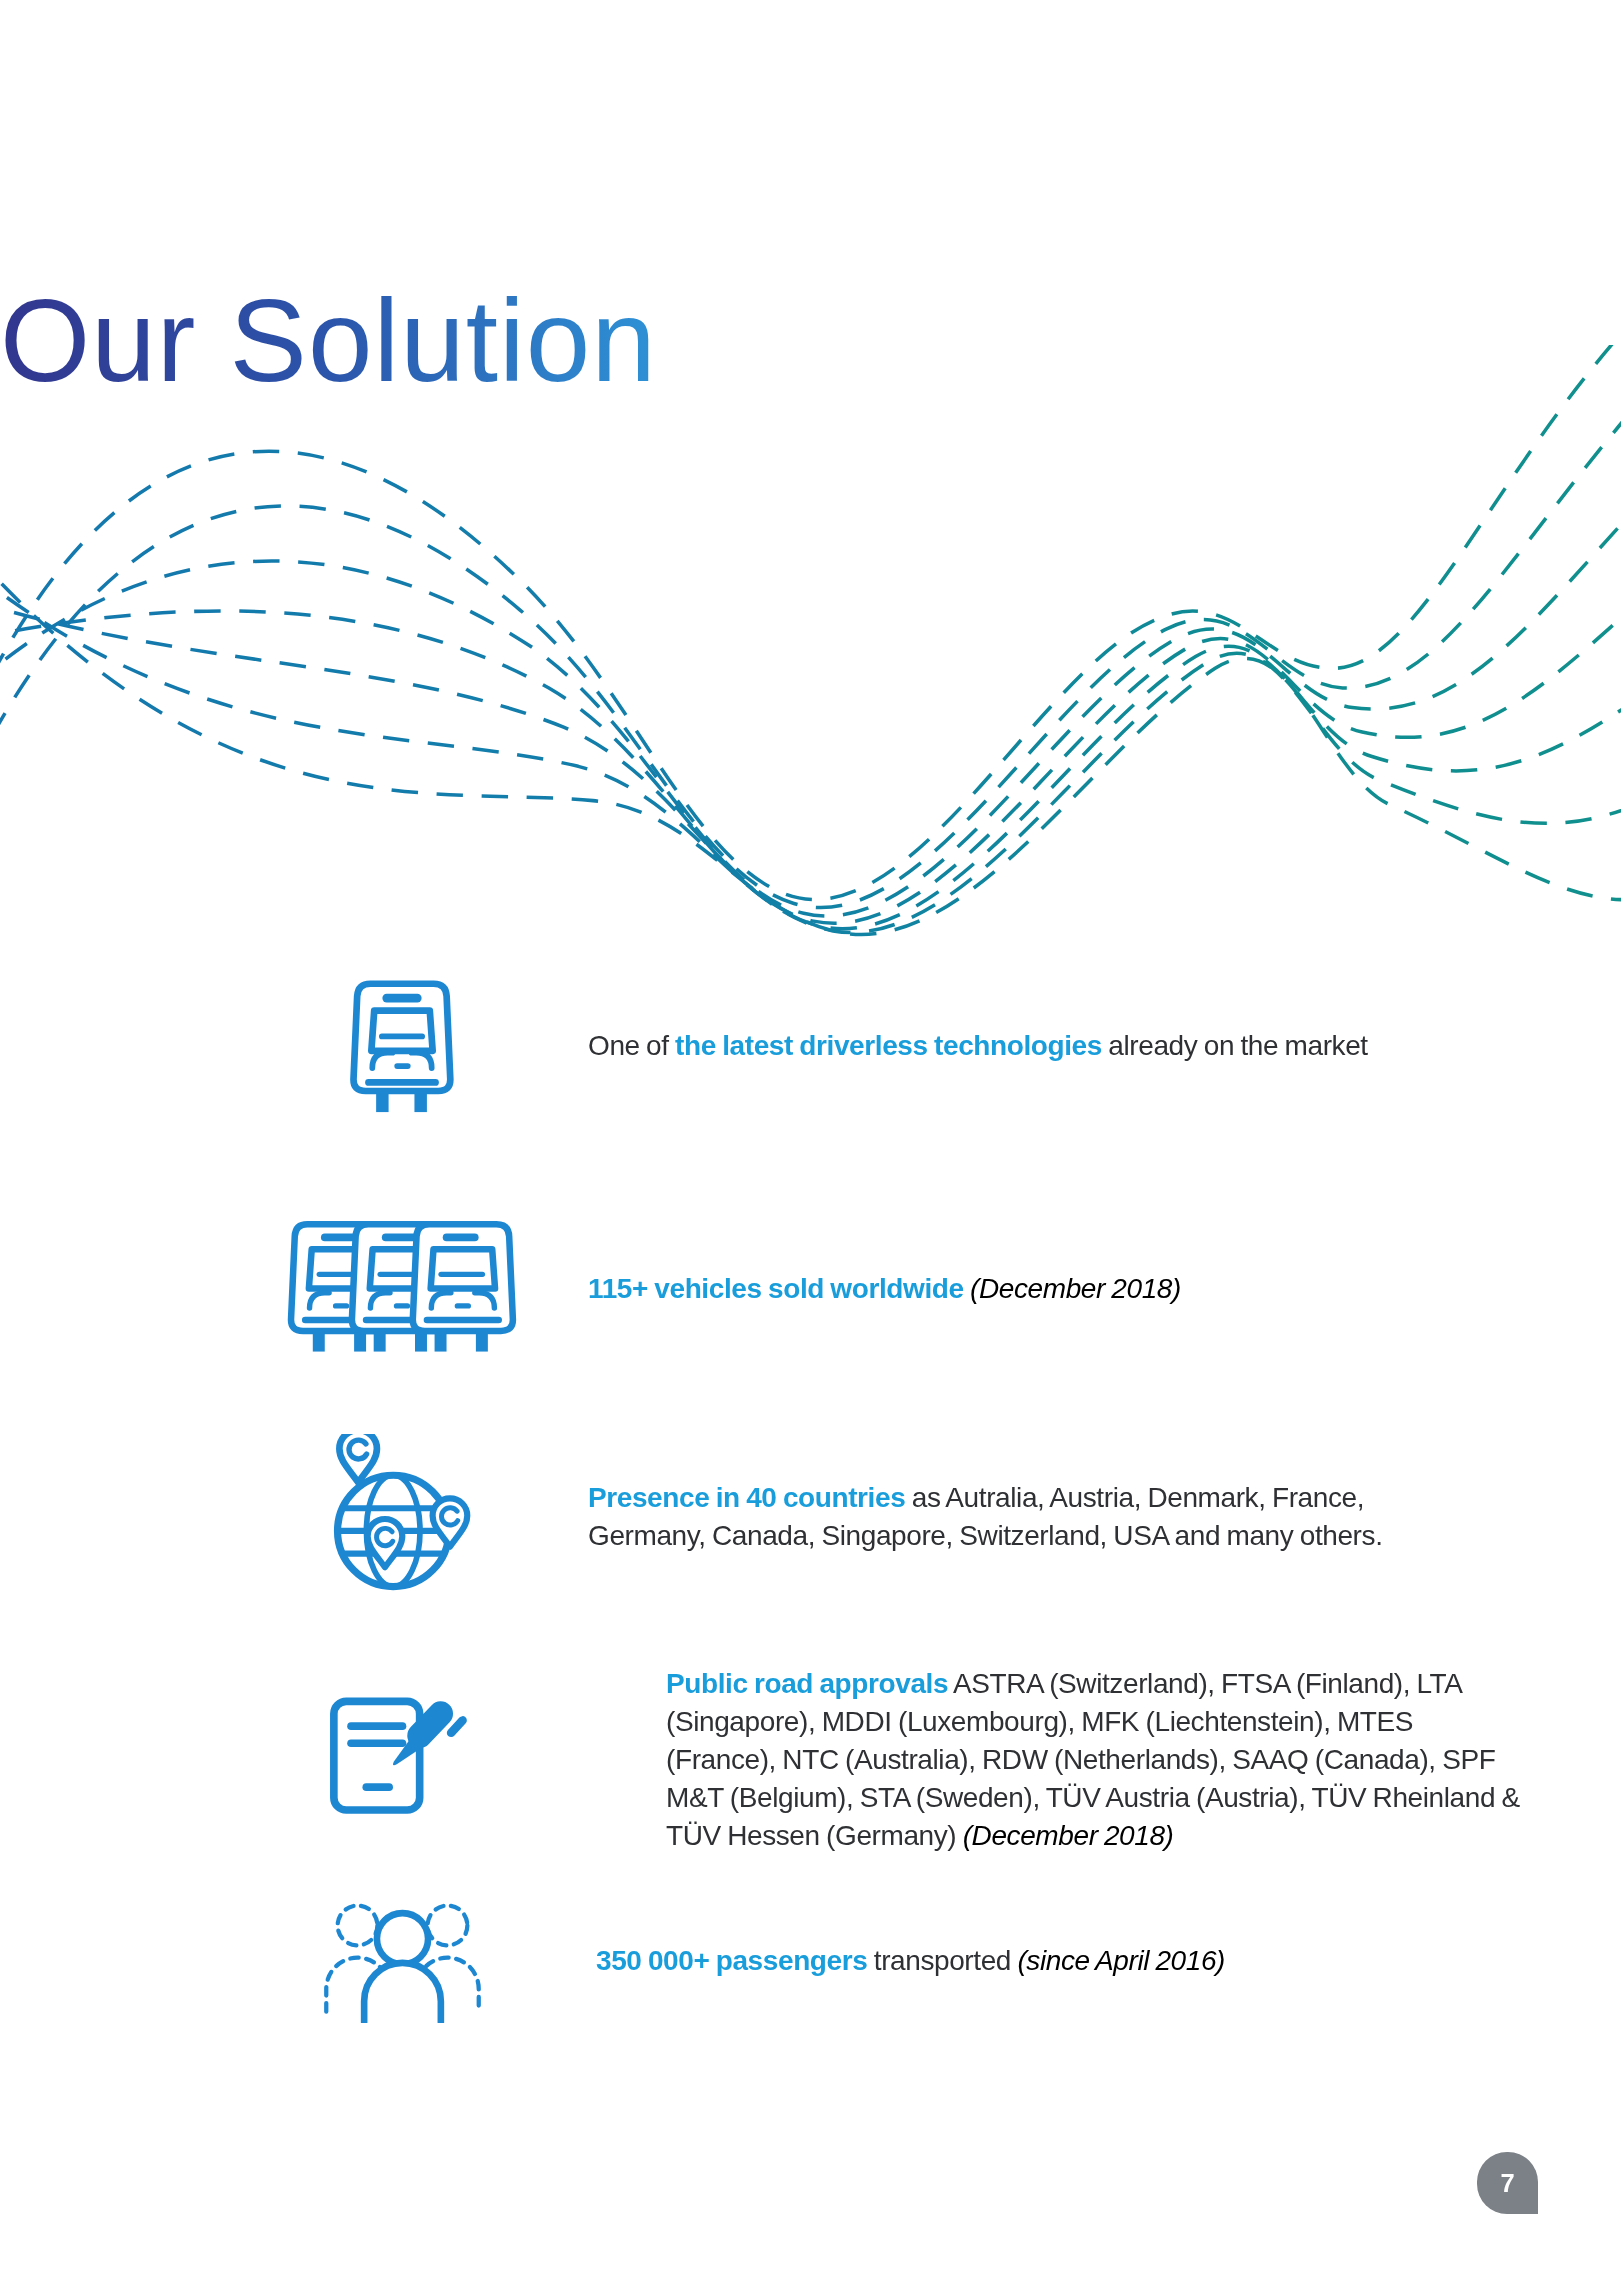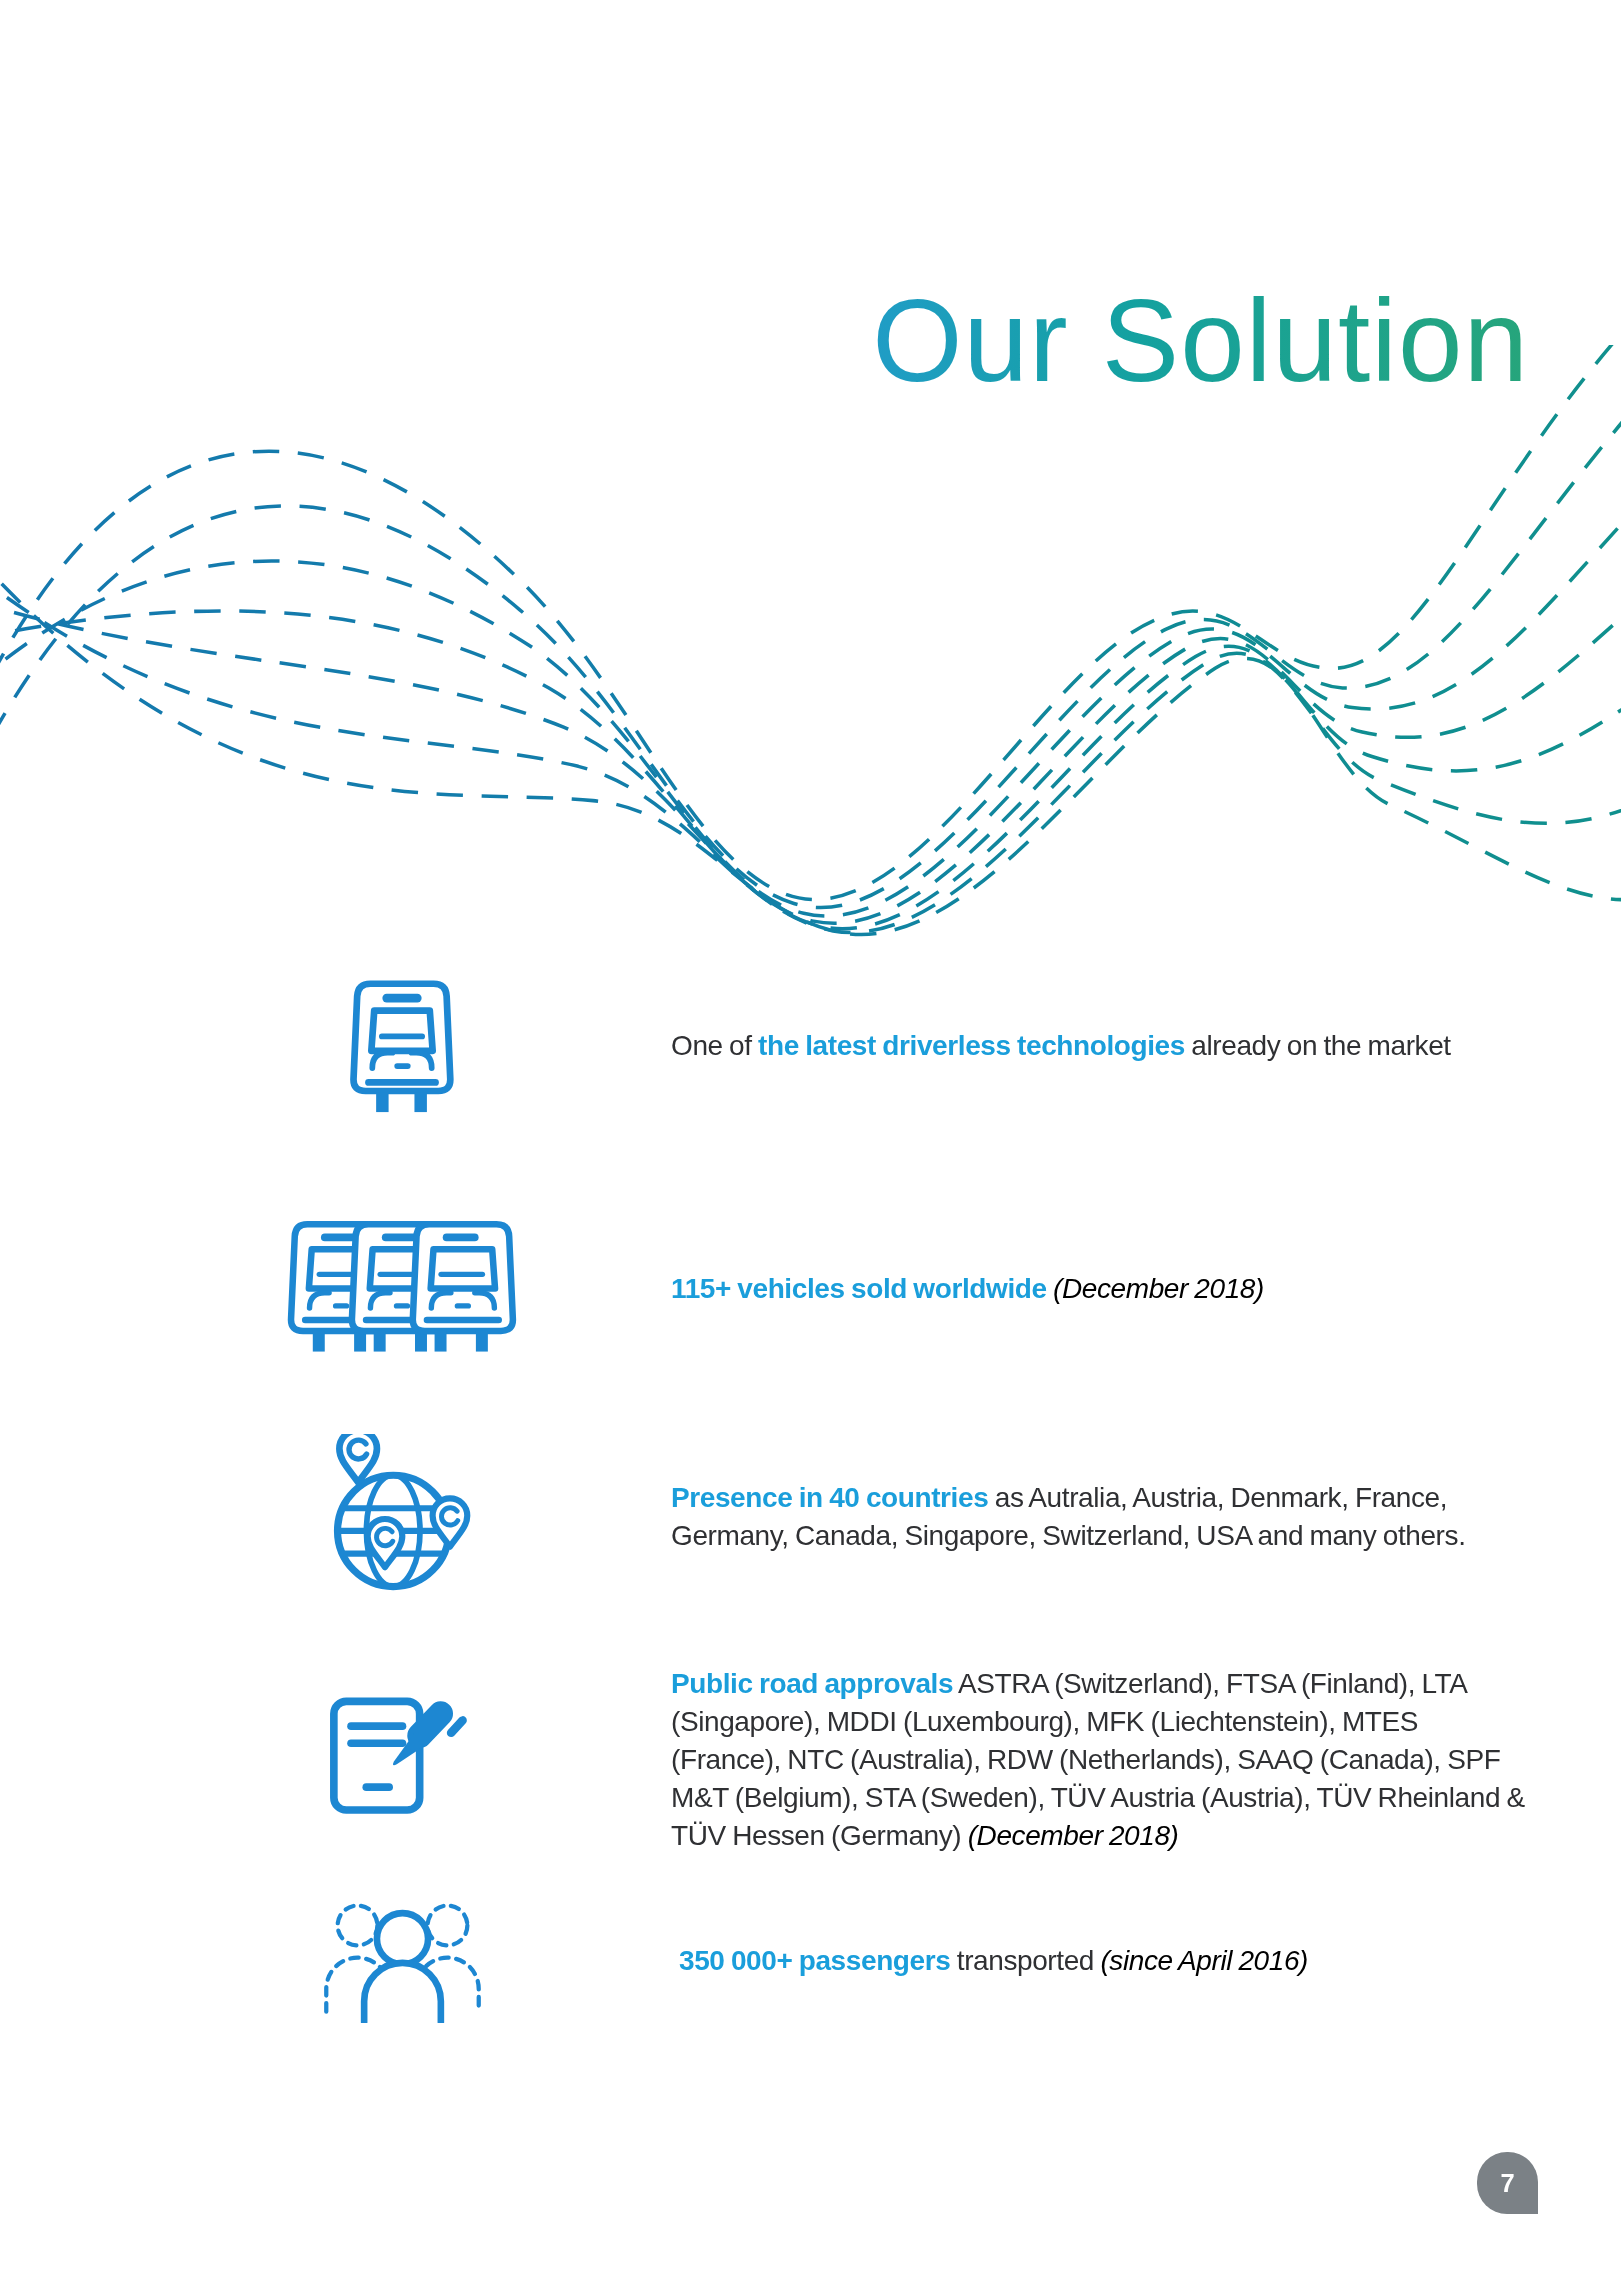--- a/index.html
+++ b/index.html
@@ -1,29 +1,29 @@
 <!DOCTYPE html>
 <html><head>
 <meta charset="utf-8">
 <style>
   html,body{margin:0;padding:0;}
   body{
     width:1621px;height:2293px;background:#ffffff;position:relative;overflow:hidden;
     font-family:"Liberation Sans",sans-serif;
   }
   .page-title{
-    position:absolute;top:282px;left:0;width:1529px;text-align:right;
+    position:absolute;top:282px;left:0;width:1529px;text-align:left;
     font-size:116px;line-height:118px;font-weight:400;letter-spacing:1px;margin:0;
     background:linear-gradient(90deg,#32368e 0%,#2b56ac 22%,#2e8fd4 42%,#1f9dc4 58%,#14a1a0 74%,#26a57b 100%);
     -webkit-background-clip:text;background-clip:text;color:transparent;
   }
   .waves{position:absolute;top:345px;left:0;}
   .row{position:absolute;left:216px;width:1313px;display:flex;align-items:center;}
   .icon-col{flex:0 0 372px;display:flex;justify-content:center;align-items:center;}
-  .text-col{margin-left:83px;width:863px;}
+  .text-col{width:863px;}
   .body-text{
     margin:0;font-size:28px;line-height:38px;color:#2f3033;
     letter-spacing:-0.4px;word-spacing:-1px;white-space:pre-wrap;
   }
   .hl{color:#1a9edb;font-weight:700;}
   .note{font-style:italic;color:#000000;}
   .page-badge{
     position:absolute;left:1477px;top:2152px;width:61px;height:62px;
     background:#7b8186;border-radius:30px 30px 0 30px;
     display:flex;align-items:center;justify-content:center;

